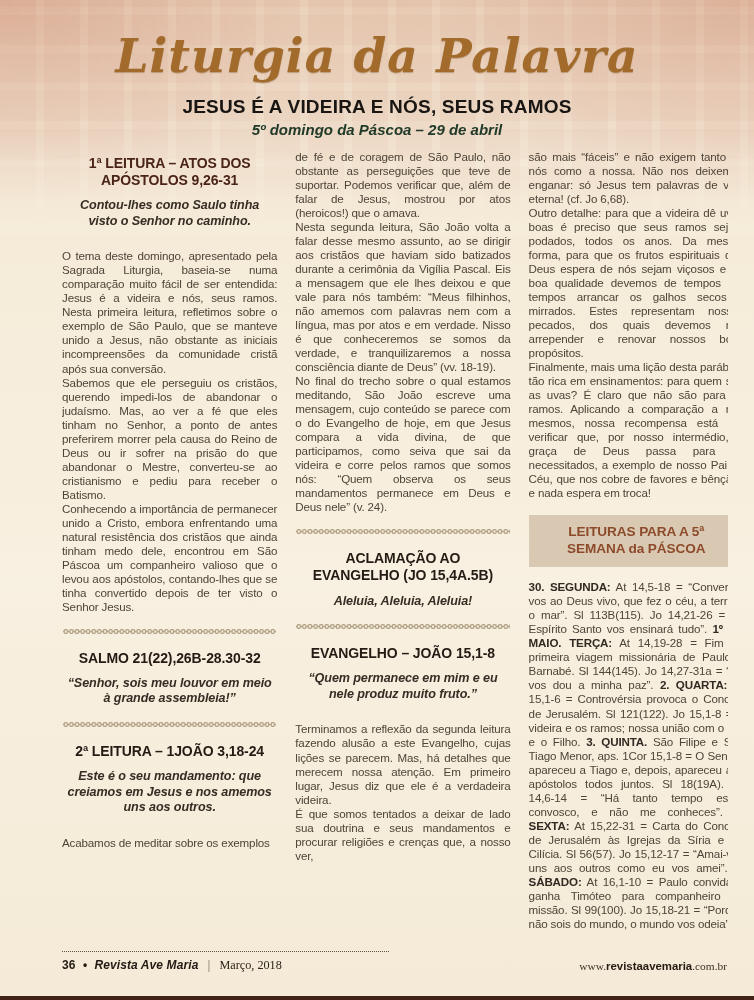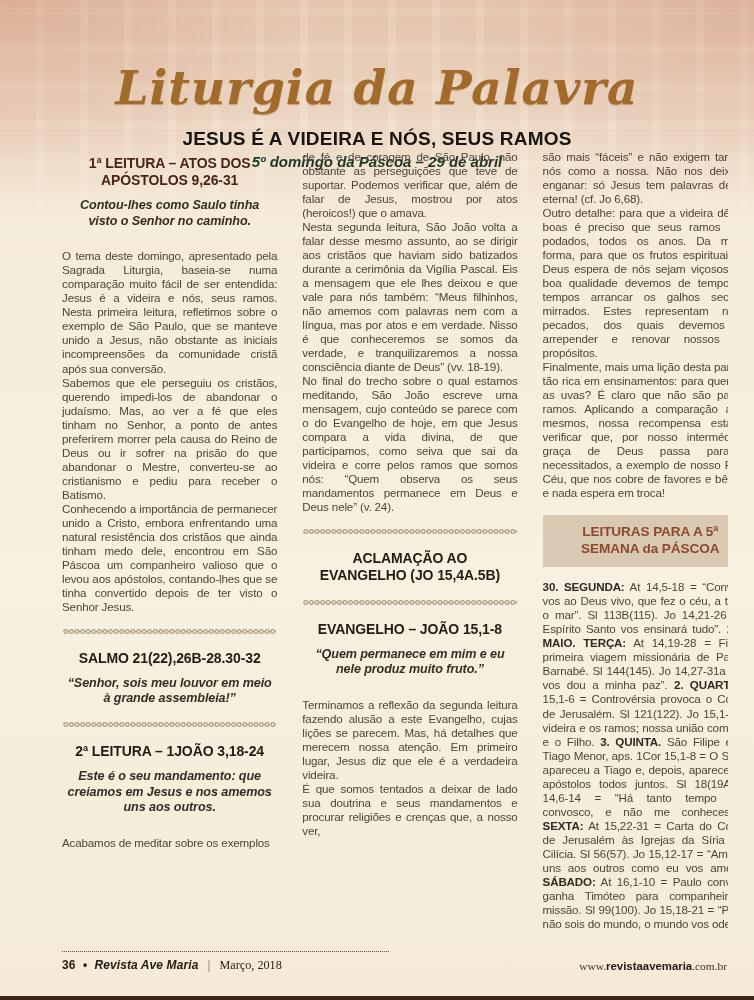--- a/index.html
+++ b/index.html
@@ -13,31 +13,31 @@
       radial-gradient(70% 22% at 50% 0%,  rgba(224,170,136,0.30), rgba(224,170,136,0) 78%),
       linear-gradient(180deg,#f1e4d1 0%, #f6ecda 28%, #f8f0e0 58%, #f4ead7 100%);
   }
   .bg-texture {
     position:absolute; left:0; top:0; right:0; height:235px; pointer-events:none;
     background-image:
       linear-gradient(180deg, rgba(246,236,218,0) 0%, rgba(246,236,218,0.2) 55%, #f6ecda 97%),
       repeating-linear-gradient(90deg, rgba(184,108,84,0.09) 0 36px, rgba(184,108,84,0.015) 36px 44px),
       repeating-linear-gradient(0deg,  rgba(184,108,84,0.07) 0 30px, rgba(184,108,84,0.015) 30px 38px);
   }
-  header { position:absolute; left:0; top:0; width:100%; text-align:center;margin-top:32px; }
+  header { position:absolute; left:0; top:0; width:100%; text-align:center; }
   .script-title {
     margin-top:18px; height:76px; line-height:76px;
     font-family:"DejaVu Serif", serif; font-style:italic; font-weight:bold;
     font-size:47px; color:#a26b2b; letter-spacing:1px;
     text-shadow:0 1px 1px rgba(110,62,14,0.35);
   }
   .main-title { font-size:19px; font-weight:bold; color:#181512; letter-spacing:0.2px; margin-top:2px; }
   .subtitle   { font-size:15px; font-weight:bold; font-style:italic; color:#213a29; margin-top:3px; }
 
-  .cols { position:absolute; left:62px; top:150px; width:666px; height:790px; display:flex; gap:25px; overflow:hidden; }
+  .cols { position:absolute; left:62px; top:150px; width:666px; height:790px; display:flex; gap:18px; overflow:hidden; }
   .col  { flex:0 0 215.3px; width:215.3px; color:#4e4438; font-size:11.6px; line-height:1.21;
           text-align:justify; letter-spacing:-0.15px; }
   .col p.body { margin:0 0 0 0; }
   .sec {
     font-size:14px; line-height:1.22; font-weight:bold; color:#241c14;
     text-align:center; margin:5px 6px 9px; letter-spacing:-0.1px;
   }
   .sec.maroon { color:#4b2418; }
   .sec.mid { margin-top:15px; }
   .lead {
@@ -98,20 +98,21 @@
       <p class="lead">Este é o seu mandamento: que creiamos em Jesus e nos amemos uns aos outros.</p>
       <p class="body">Acabamos de meditar sobre os exemplos</p>
     </section>
 
     <section class="col">
       <p class="body">de fé e de coragem de São Paulo, não obstante as perseguições que teve de suportar. Podemos verificar que, além de falar de Jesus, mostrou por atos (heroicos!) que o amava.</p>
       <p class="body">Nesta segunda leitura, São João volta a falar desse mesmo assunto, ao se dirigir aos cristãos que haviam sido batizados durante a cerimônia da Vigília Pascal. Eis a mensagem que ele lhes deixou e que vale para nós também: “Meus filhinhos, não amemos com palavras nem com a língua, mas por atos e em verdade. Nisso é que conheceremos se somos da verdade, e tranquilizaremos a nossa consciência diante de Deus” (vv. 18-19).</p>
       <p class="body">No final do trecho sobre o qual estamos meditando, São João escreve uma mensagem, cujo conteúdo se parece com o do Evangelho de hoje, em que Jesus compara a vida divina, de que participamos, como seiva que sai da videira e corre pelos ramos que somos nós: “Quem observa os seus mandamentos permanece em Deus e Deus nele” (v. 24).</p>
       <div class="divider"></div>
       <h2 class="sec mid">ACLAMAÇÃO AO EVANGELHO (JO 15,4A.5B)</h2>
+      <p class="lead tight">Aleluia, Aleluia, Aleluia!</p>
       <div class="divider"></div>
       <h2 class="sec mid">EVANGELHO – JOÃO 15,1-8</h2>
       <p class="lead">“Quem permanece em mim e eu nele produz muito fruto.”</p>
       <p class="body">Terminamos a reflexão da segunda leitura fazendo alusão a este Evangelho, cujas lições se parecem. Mas, há detalhes que merecem nossa atenção. Em primeiro lugar, Jesus diz que ele é a verdadeira videira.</p>
       <p class="body">É que somos tentados a deixar de lado sua doutrina e seus mandamentos e procurar religiões e crenças que, a nosso ver,</p>
     </section>
 
     <section class="col">
       <p class="body">são mais “fáceis” e não exigem tanto de nós como a nossa. Não nos deixemos enganar: só Jesus tem palavras de vida eterna! (cf. Jo 6,68).</p>
       <p class="body">Outro detalhe: para que a videira dê uvas boas é preciso que seus ramos sejam podados, todos os anos. Da mesma forma, para que os frutos espirituais que Deus espera de nós sejam viçosos e de boa qualidade devemos de tempos em tempos arrancar os galhos secos e mirrados. Estes representam nossos pecados, dos quais devemos nos arrepender e renovar nossos bons propósitos.</p>

